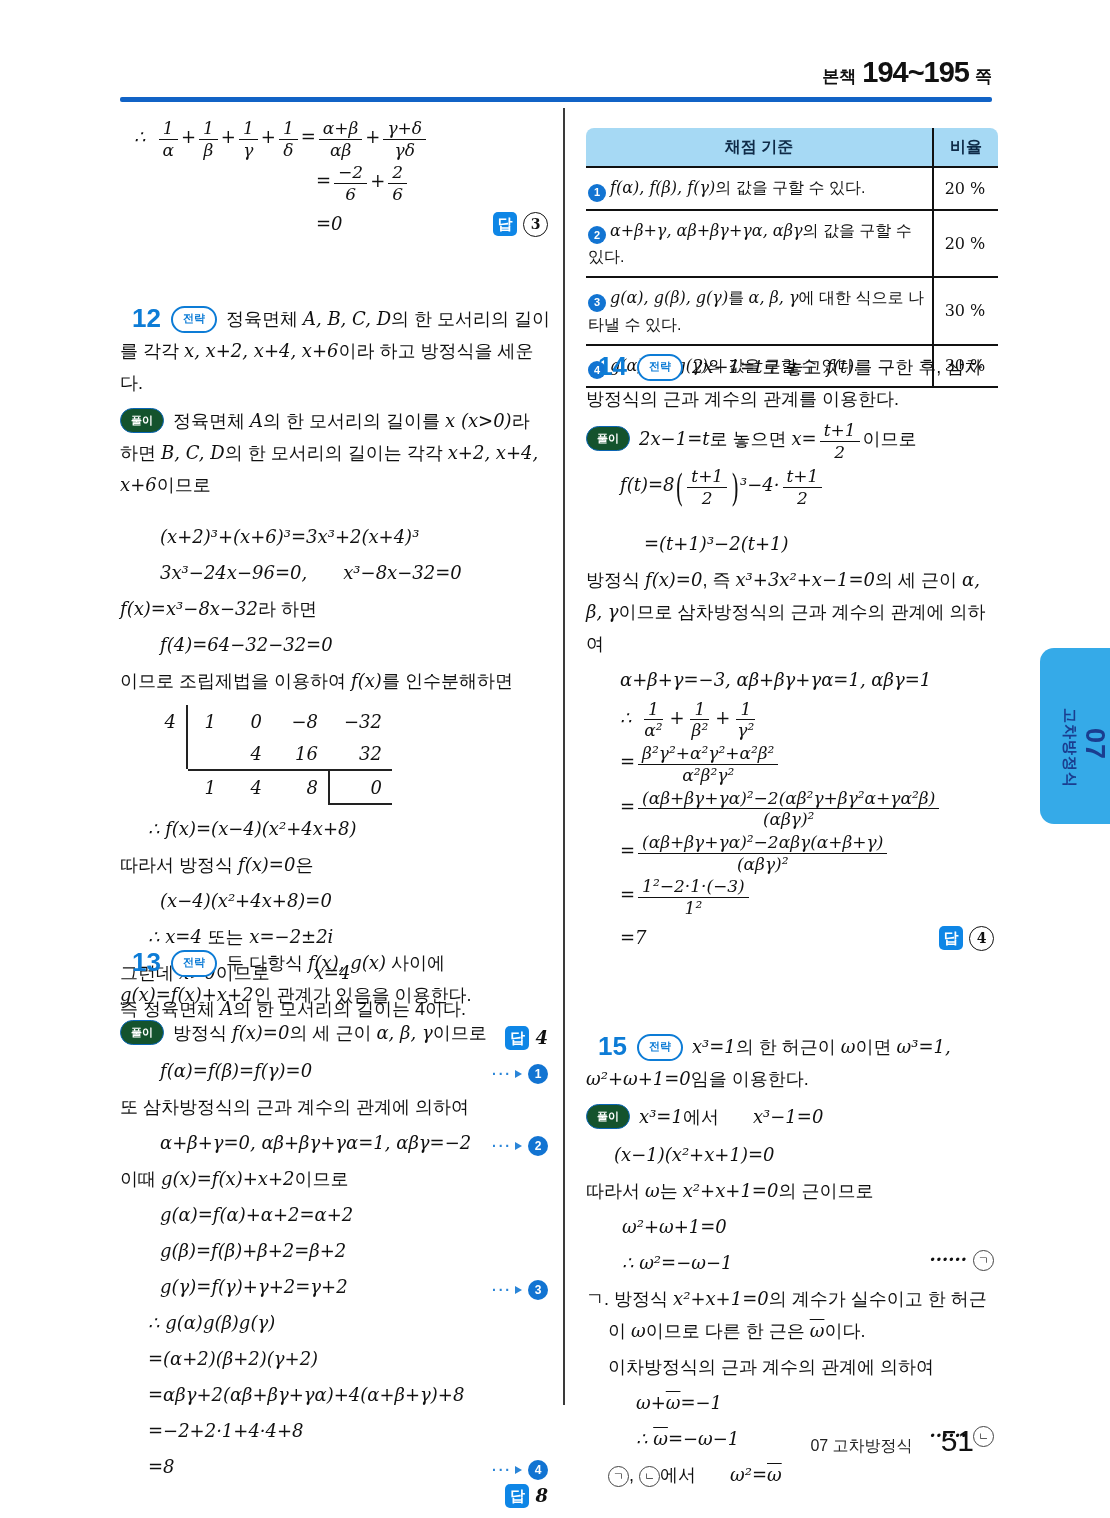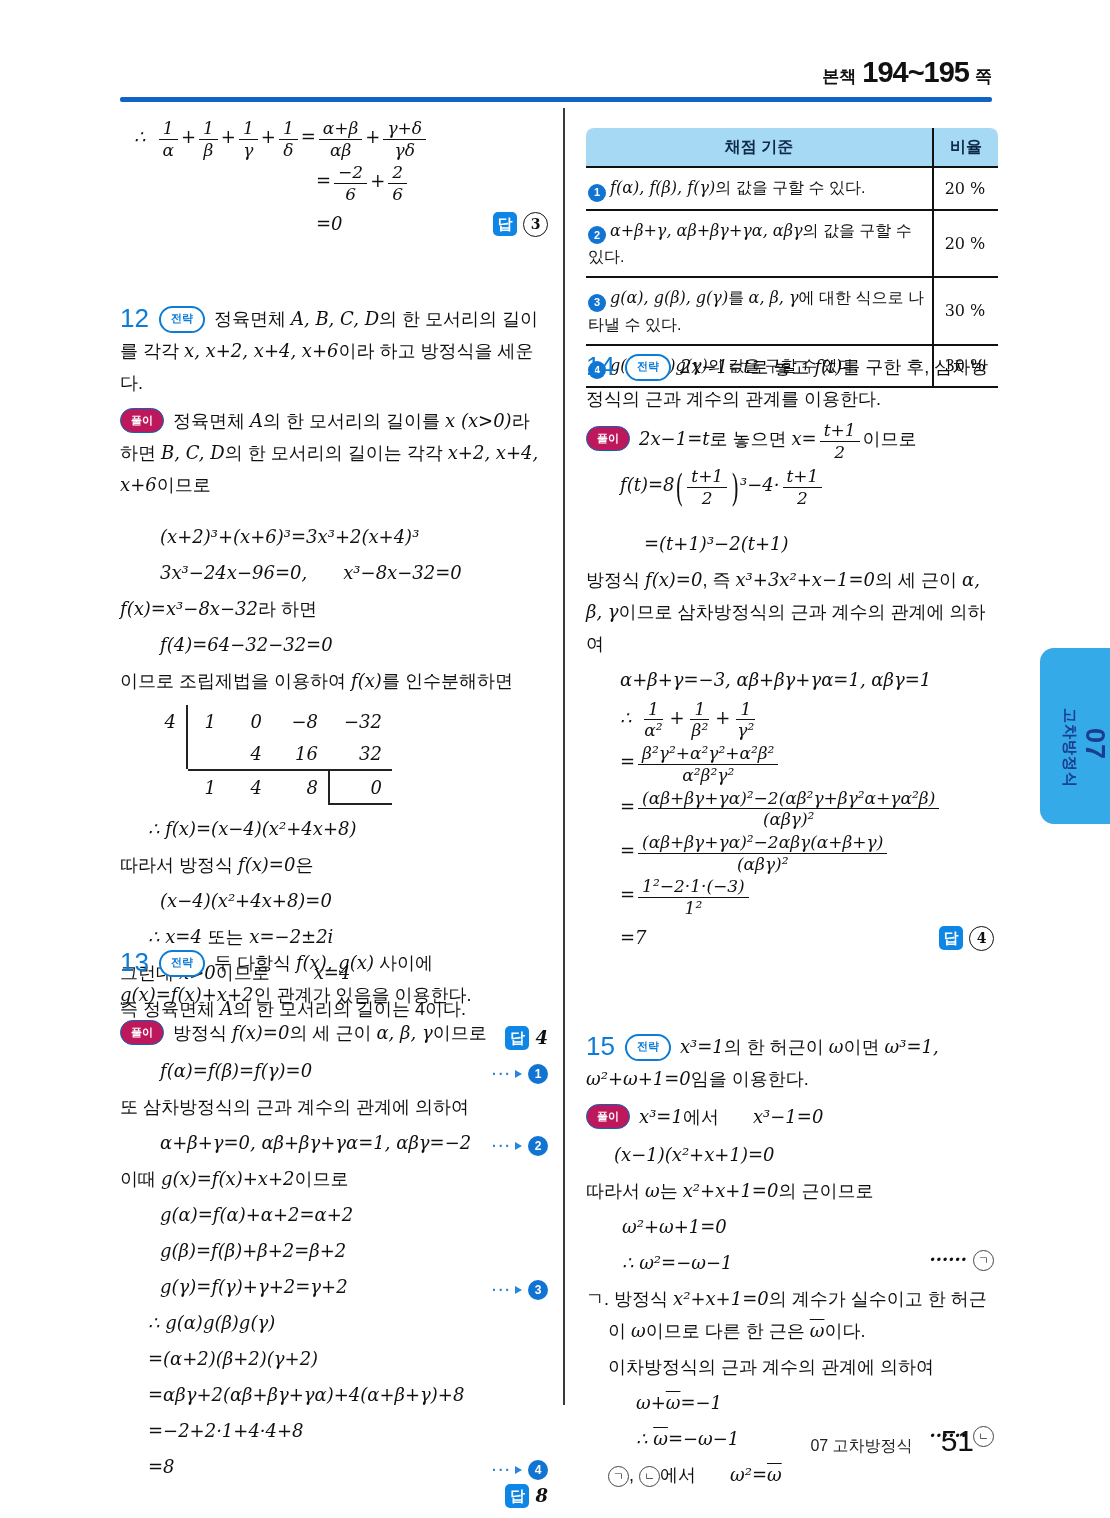--- a/index.html
+++ b/index.html
@@ -27,25 +27,25 @@
   .mline.hang{padding-left:22px;text-indent:-22px;}
   .para{margin:4px 0 6px 0;}
   .frac{display:inline-flex;flex-direction:column;align-items:center;vertical-align:middle;margin:0 3px;line-height:1.1;}
   .frac .fn{font-family:"DejaVu Serif",serif;font-style:italic;font-size:17px;padding:0 4px 1px 4px;border-bottom:1.5px solid #111;}
   .frac .fd{font-family:"DejaVu Serif",serif;font-style:italic;font-size:17px;padding:1px 4px 0 4px;}
   .bigp{display:inline-block;transform:scaleY(1.9);font-family:"DejaVu Serif",serif;font-size:20px;vertical-align:middle;margin:0 1px;}
   .rightbox{position:absolute;right:4px;bottom:3px;display:inline-flex;align-items:center;gap:6px;text-indent:0;}
   .rightbox .m{font-weight:bold;}
 
   
-  .pnum{color:#0d7cd6;font-weight:400;font-size:26px;letter-spacing:0;margin-right:10px;vertical-align:-2px;}
+  .pnum{color:#0d7cd6;font-weight:700;font-size:26px;letter-spacing:0;margin-right:10px;vertical-align:-2px;margin-left:12px;}
   .pill{display:inline-block;border-radius:20px;font-size:11px;font-weight:bold;height:23px;line-height:23px;
         padding:0 10px;margin-right:9px;vertical-align:3px;}
   .pill.outline{border:2px solid #0d7cd6;color:#0d7cd6;background:#fff;line-height:20px;}
-  .pill.solid{background:#be185d;color:#fff;border:1px solid #0a65b5;}
+  .pill.solid{background:#14532d;color:#fff;border:1px solid #0a65b5;}
   .abadge{display:inline-block;background:#0e86e6;color:#fff;font-weight:bold;font-size:15px;width:24px;height:24px;
           line-height:24px;text-align:center;border-radius:5px;}
   .choice{display:inline-flex;width:23px;height:23px;border:1.8px solid #111;border-radius:50%;align-items:center;
           justify-content:center;font-weight:bold;font-size:14px;font-family:"DejaVu Serif",serif;background:#fff;}
   .bmark{display:inline-flex;width:20px;height:20px;background:#1274d2;color:#fff;border-radius:50%;align-items:center;
          justify-content:center;font-size:12px;font-weight:bold;flex:0 0 auto;}
   .kcirc{display:inline-flex;width:19px;height:19px;border:1.4px solid #444;border-radius:50%;align-items:center;
          justify-content:center;font-size:11px;color:#222;vertical-align:middle;text-indent:0;}
   .darr{color:#2a85d8;font-weight:bold;letter-spacing:2px;font-size:14px;}
   .tri{width:0;height:0;border-top:4px solid transparent;border-bottom:4px solid transparent;border-left:7px solid #2a85d8;margin-left:-3px;}

